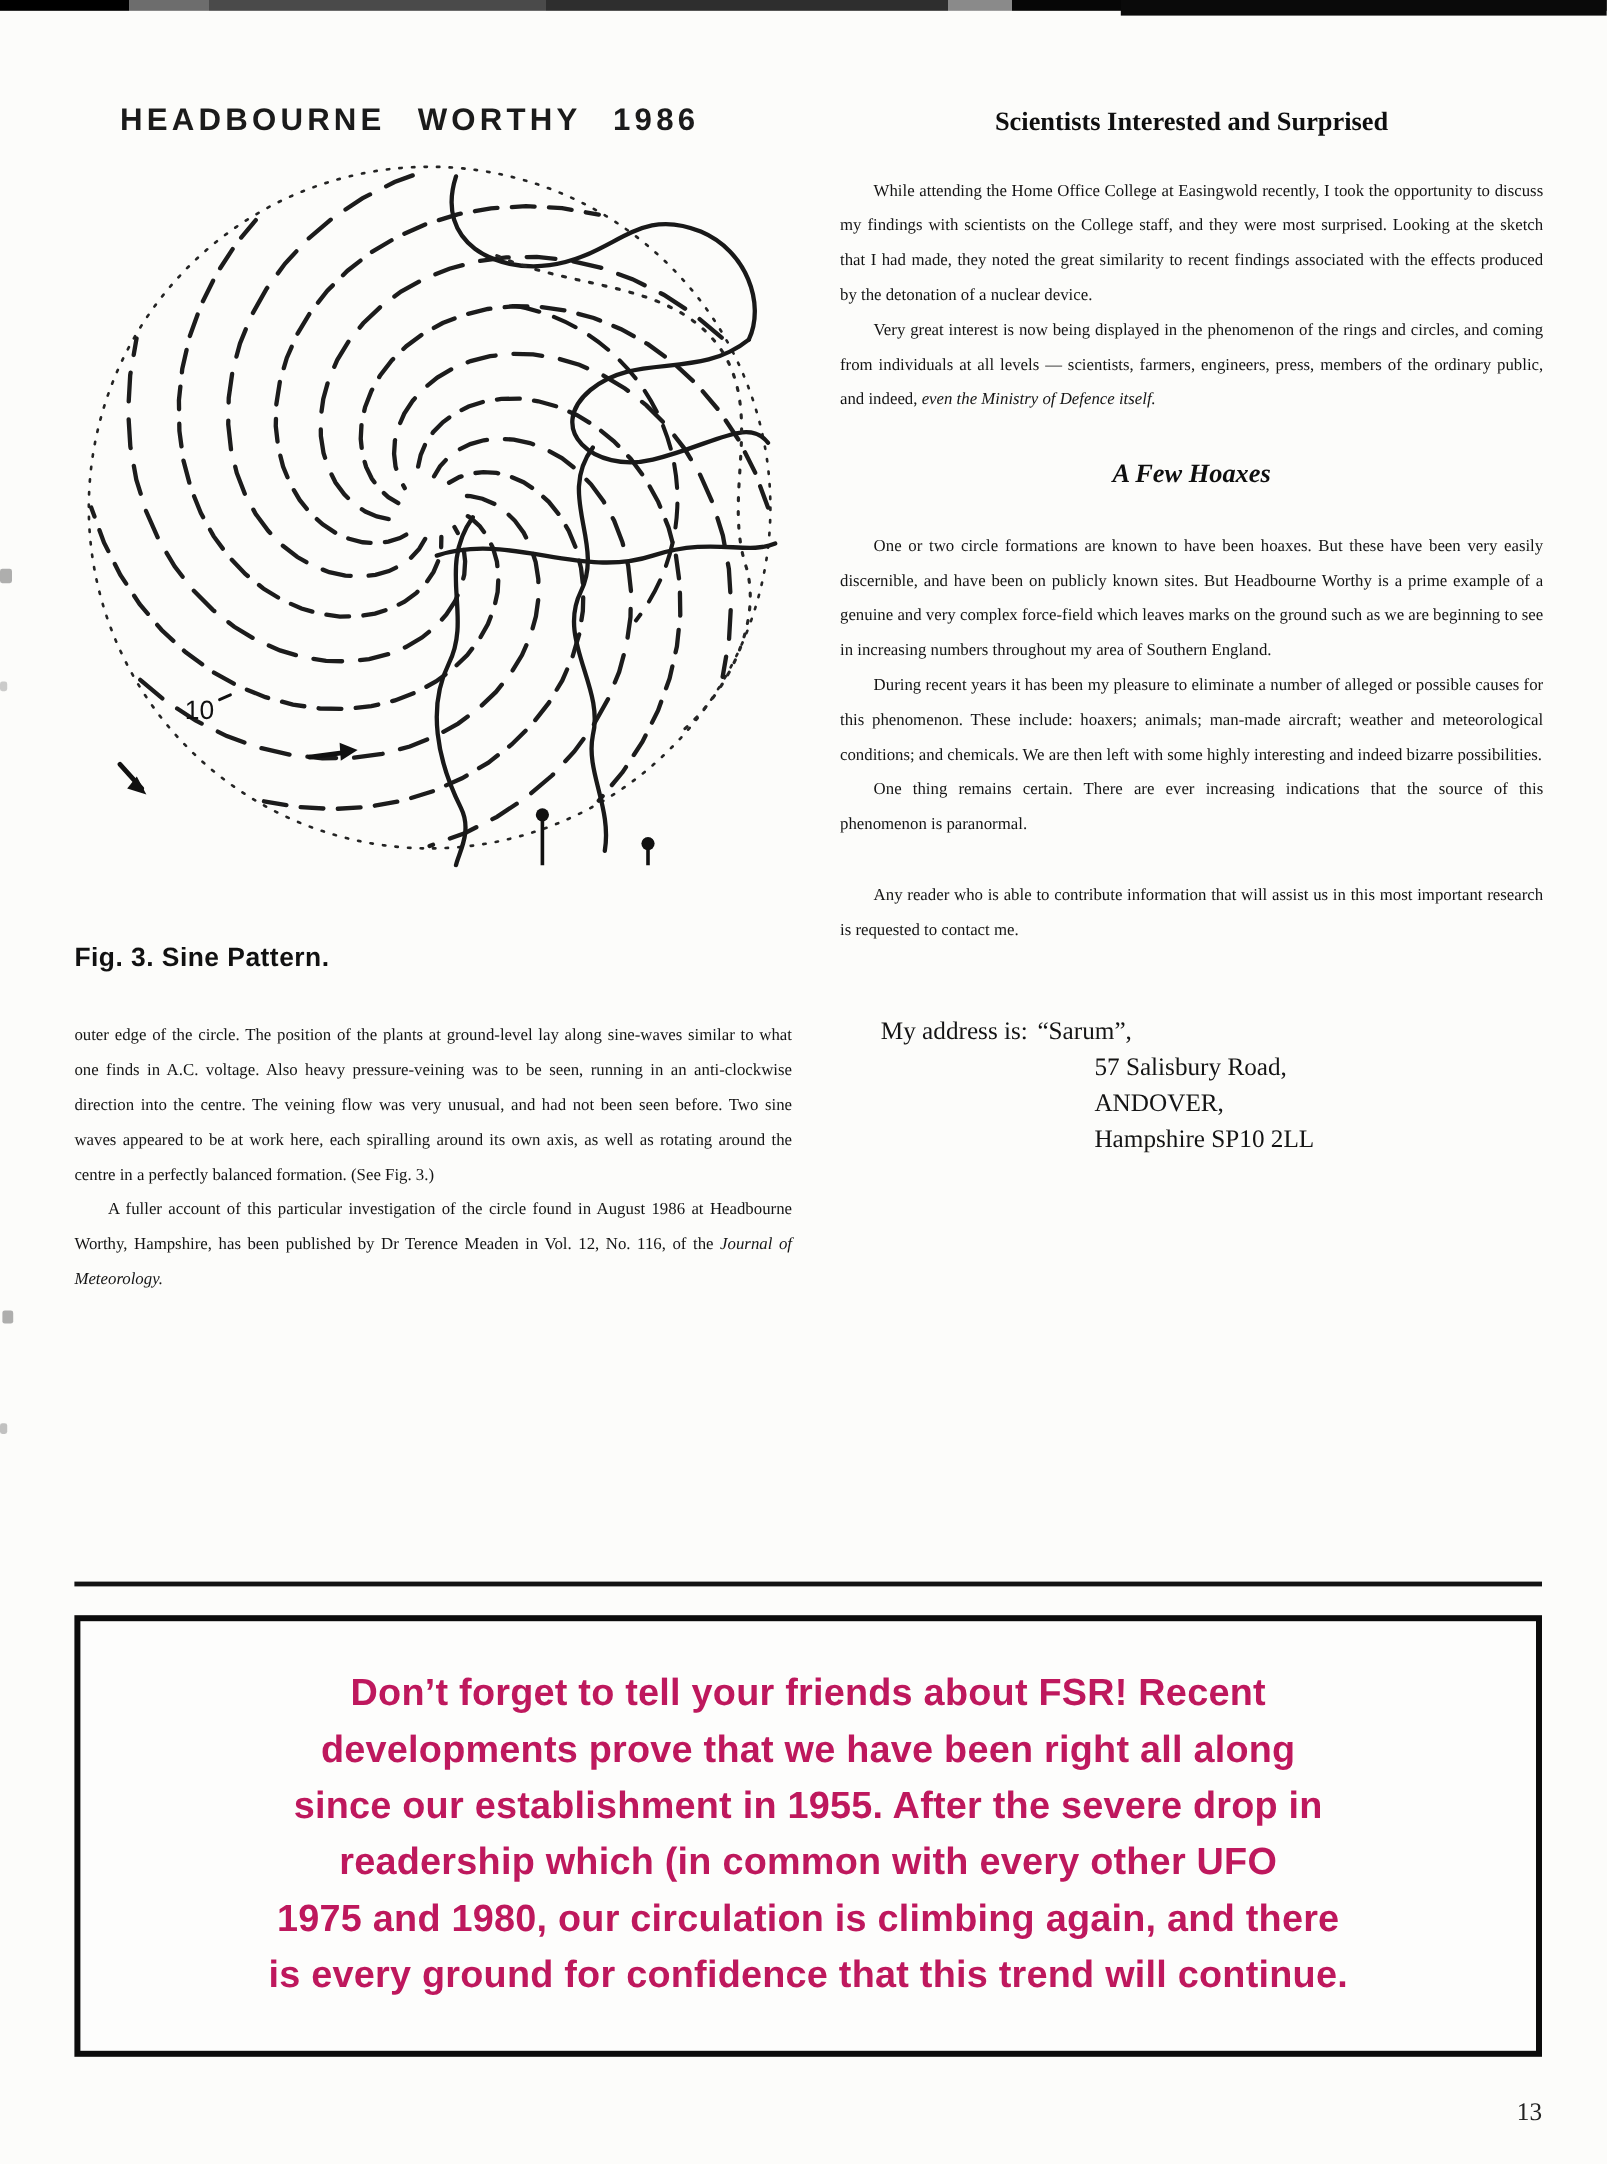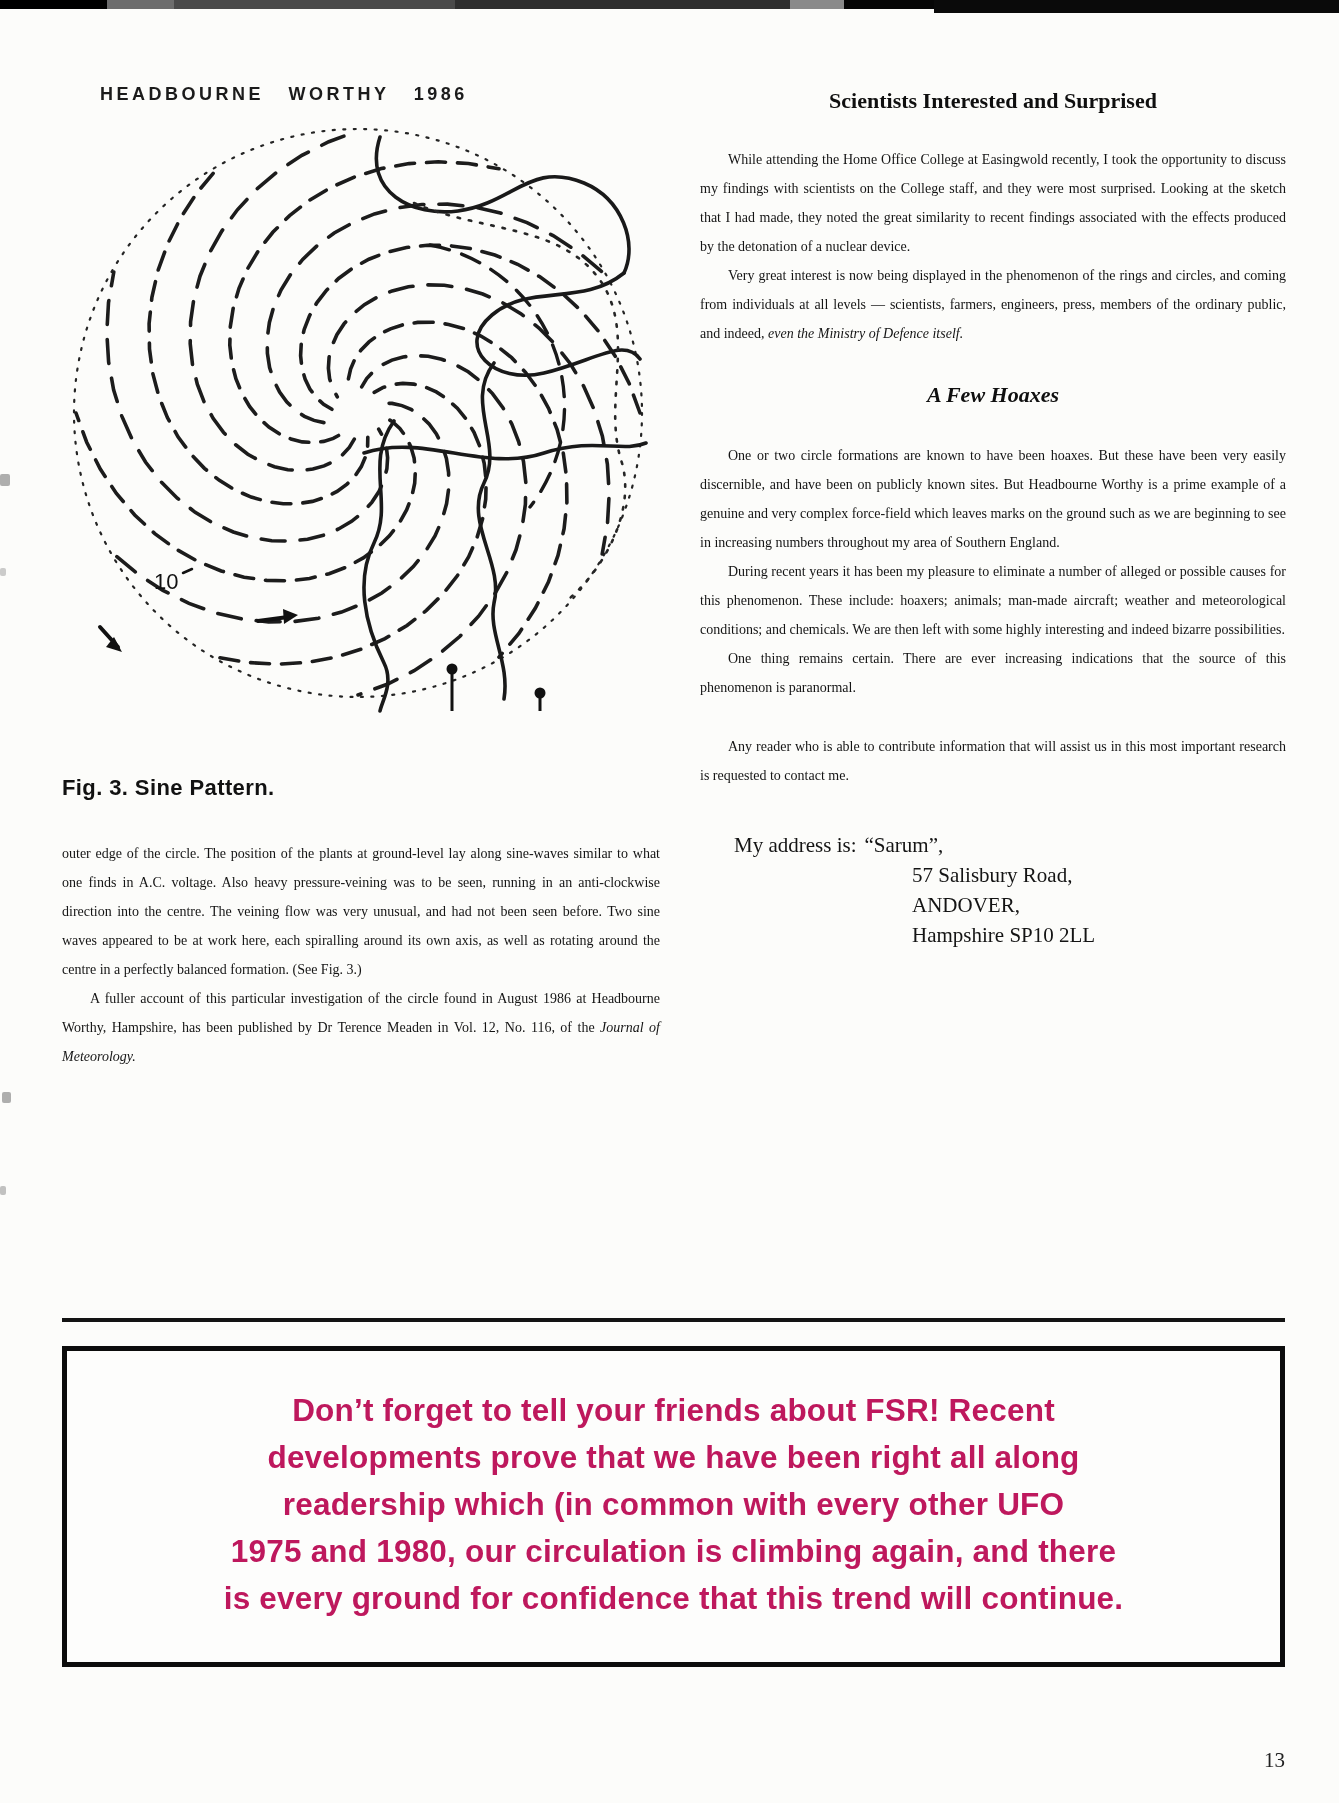--- a/index.html
+++ b/index.html
@@ -18,42 +18,42 @@
   .sm2{left:0;top:568px;width:6px;height:8px;opacity:.5;}
   .sm3{left:2px;top:1092px;width:9px;height:11px;}
   .sm4{left:0;top:1186px;width:6px;height:9px;opacity:.6;}
 
   .col-left{position:absolute;left:62px;top:0;width:598px;}
   .col-right{position:absolute;left:700px;top:0;width:586px;}
 
   .head-sans{
     margin:84px 0 0 38px;
     font-family:"Liberation Sans", sans-serif;font-weight:bold;
-    font-size:18px;letter-spacing:3.5px;word-spacing:16px;color:#1b1b1b;
+    font-size:26px;letter-spacing:3.5px;word-spacing:16px;color:#1b1b1b;
   }
   .figure{margin-top:16px;display:block;}
   .fig-caption{
     margin-top:62px;
     font-family:"Liberation Sans", sans-serif;font-weight:bold;
     font-size:22px;letter-spacing:.4px;color:#111;
   }
   p{margin:0;font-size:14px;line-height:29px;text-align:justify;}
   .first-p{margin-top:38px;}
   .ind{text-indent:28px;}
   .it{font-style:italic;}
 
   .head-serif{
     font-weight:bold;font-size:22px;text-align:center;margin:0;color:#0f0f0f;
   }
   .h1r{margin-top:86px;}
   .h2r{margin-top:32px;margin-bottom:32px;font-style:italic;}
   .gap-top{margin-top:30px;}
   .p-space{margin-top:30px;}
 
-  .address{margin-top:40px;margin-left:34px;font-size:21px;line-height:30px;}
+  .address{margin-top:54px;margin-left:34px;font-size:21px;line-height:30px;}
   .addr-first{display:flex;}
   .addr-label{white-space:nowrap;margin-right:8px;}
   .addr-rest{padding-left:178px;}
 
   .rule{position:absolute;left:62px;top:1318px;width:1223px;height:4px;background:#131313;}
 
   .promo-box{
     position:absolute;left:62px;top:1346px;width:1223px;box-sizing:border-box;
     border:5px solid #0c0c0c;background:#fdfdfc;
     padding:36px 14px 40px 14px;
@@ -141,18 +141,19 @@
     <div class="addr-rest">ANDOVER,</div>
     <div class="addr-rest">Hampshire SP10 2LL</div>
   </div>
 </div>
 
 <div class="rule"></div>
 
 <div class="promo-box">
   <div class="promo-line">Don’t forget to tell your friends about FSR! Recent</div>
   <div class="promo-line">developments prove that we have been right all along</div>
+  <div class="promo-line">since our establishment in 1955. After the severe drop in</div>
   <div class="promo-line">readership which (in common with every other UFO</div>
   <div class="promo-line">1975 and 1980, our circulation is climbing again, and there</div>
   <div class="promo-line">is every ground for confidence that this trend will continue.</div>
 </div>
 
 <div class="page-number">13</div>
 
 </body></html>

